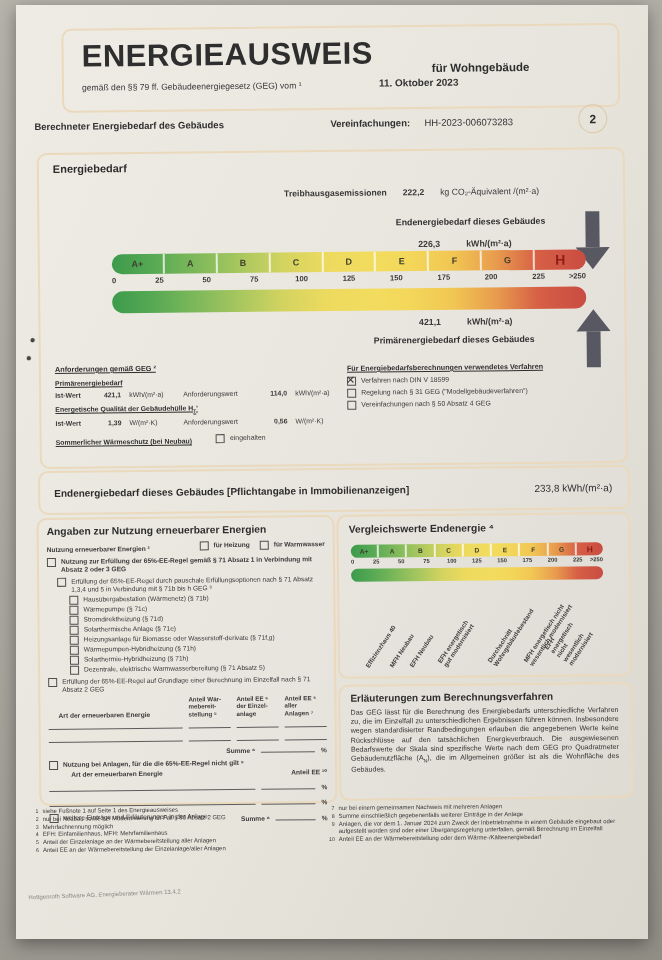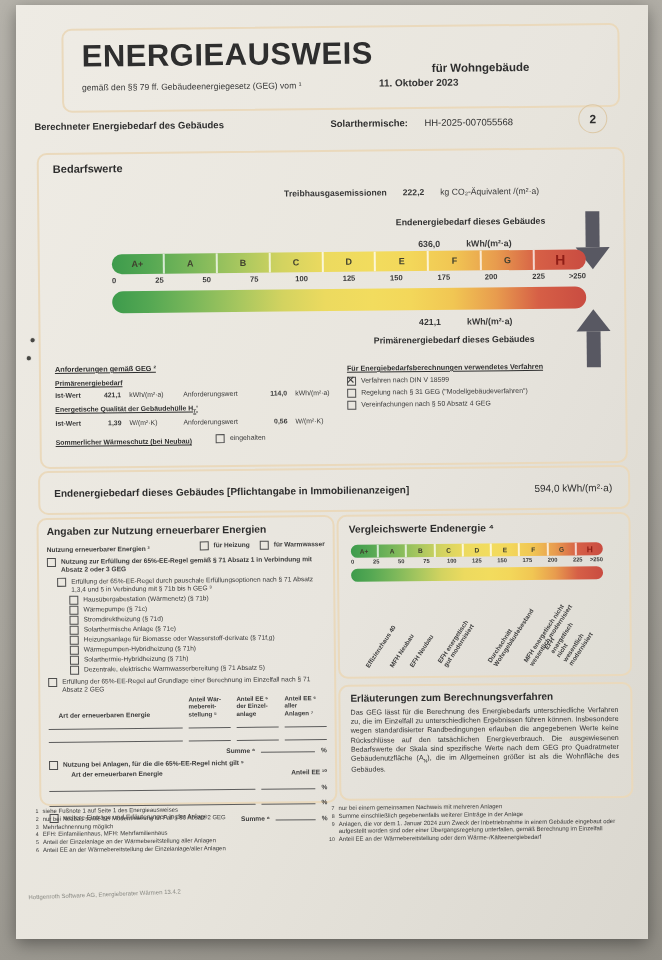--- a/index.html
+++ b/index.html
@@ -57,37 +57,37 @@
   <span class="dot" style="left:12px;top:348px;"></span>
 
   <div class="box" style="left:50px;top:21px;width:554px;height:80px;">
     <div style="position:absolute;left:18px;top:8px;font-size:31px;font-weight:bold;letter-spacing:.5px;color:#2e2e2e;">ENERGIEAUSWEIS</div>
     <div style="position:absolute;left:368px;top:35px;font-size:11.5px;font-weight:bold;color:#2e2e2e;">für Wohngebäude</div>
     <div style="position:absolute;left:18px;top:52px;font-size:8.6px;color:#383838;">gemäß den §§ 79 ff. Gebäudeenergiegesetz (GEG) vom ¹</div>
     <div style="position:absolute;left:315px;top:50px;font-size:10px;font-weight:bold;color:#333;">11. Oktober 2023</div>
   </div>
 
   <div style="position:absolute;left:22px;top:113px;font-size:9.5px;font-weight:bold;color:#303030;">Berechneter Energiebedarf des Gebäudes</div>
-  <div style="position:absolute;left:318px;top:113px;font-size:9.5px;font-weight:bold;color:#303030;">Solarthermische:</div>
-  <div style="position:absolute;left:412px;top:113px;font-size:9.5px;color:#333;">HH-2025-007055568</div>
+  <div style="position:absolute;left:318px;top:113px;font-size:9.5px;font-weight:bold;color:#303030;">Vereinfachungen:</div>
+  <div style="position:absolute;left:412px;top:113px;font-size:9.5px;color:#333;">HH-2023-006073283</div>
   <div style="position:absolute;left:566px;top:102px;width:27px;height:27px;border:1px solid #dcc8a6;border-radius:50%;
        display:flex;align-items:center;justify-content:center;font-size:12px;font-weight:bold;color:#2e2e2e;">2</div>
 
   <div class="box" style="left:24px;top:145px;width:584px;height:312px;">
-    <div style="position:absolute;left:14px;top:8px;font-size:11px;font-weight:bold;color:#2d2d2d;">Bedarfswerte</div>
+    <div style="position:absolute;left:14px;top:8px;font-size:11px;font-weight:bold;color:#2d2d2d;">Energiebedarf</div>
 
     <div style="position:absolute;left:245px;top:36px;display:flex;gap:16px;font-size:8.6px;align-items:baseline;">
       <span class="bold">Treibhausgasemissionen</span>
       <span class="bold">222,2</span>
       <span>kg CO₂-Äquivalent /(m²·a)</span>
     </div>
 
     <div style="position:absolute;right:78px;top:66px;font-size:8.8px;font-weight:bold;color:#303030;">Endenergiebedarf dieses Gebäudes</div>
     <div style="position:absolute;right:112px;top:88px;display:flex;gap:26px;font-size:8.8px;">
-      <span class="bold">636,0</span>
+      <span class="bold">226,3</span>
       <span class="bold">kWh/(m²·a)</span>
     </div>
 
     <div class="arrow" style="right:14px;top:62px;">
       <div class="shaft" style="height:36px;"></div>
           <div class="head-down"></div>
     </div>
 
     <div style="position:absolute;left:72px;top:100px;width:474px;">
       <div class="band" style="height:20px;font-size:9px;">
@@ -171,21 +171,21 @@
       </div>
       <div class="cbrow" style="margin-top:3px;">
         <span class="cb"></span>
         <span>Vereinfachungen nach § 50 Absatz 4 GEG</span>
       </div>
     </div>
   </div>
 
   <div class="box" style="left:22px;top:463px;width:588px;height:40px;display:flex;align-items:center;">
     <span style="font-size:10px;font-weight:bold;color:#2e2e2e;margin-left:14px;">Endenergiebedarf dieses Gebäudes [Pflichtangabe in Immobilienanzeigen]</span>
-    <span style="font-size:10px;color:#2e2e2e;margin-left:auto;margin-right:16px;">594,0 kWh/(m²·a)</span>
+    <span style="font-size:10px;color:#2e2e2e;margin-left:auto;margin-right:16px;">233,8 kWh/(m²·a)</span>
   </div>
 
   <div class="box" style="left:20px;top:510px;width:294px;height:284px;">
     <div style="position:absolute;left:8px;top:6px;width:278px;font-size:6.6px;line-height:1.25;">
       <div style="font-size:10.3px;font-weight:bold;color:#2d2d2d;">Angaben zur Nutzung erneuerbarer Energien</div>
 
       <div style="display:flex;gap:10px;margin-top:4px;align-items:baseline;">
         <span class="bold">Nutzung erneuerbarer Energien ³</span>
         <span class="cbrow" style="margin-left:auto;">
           <span class="cb"></span>

